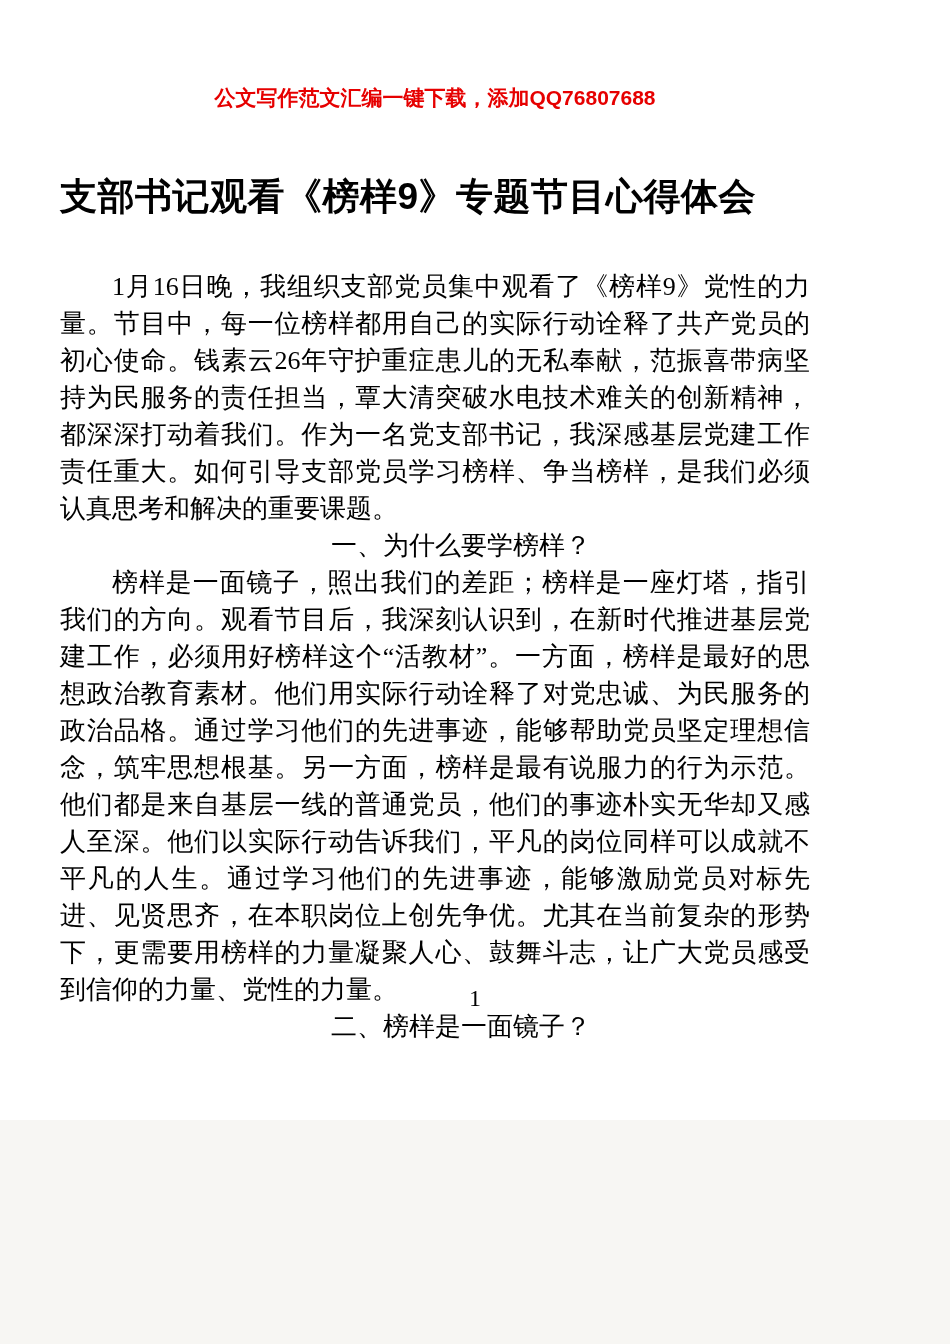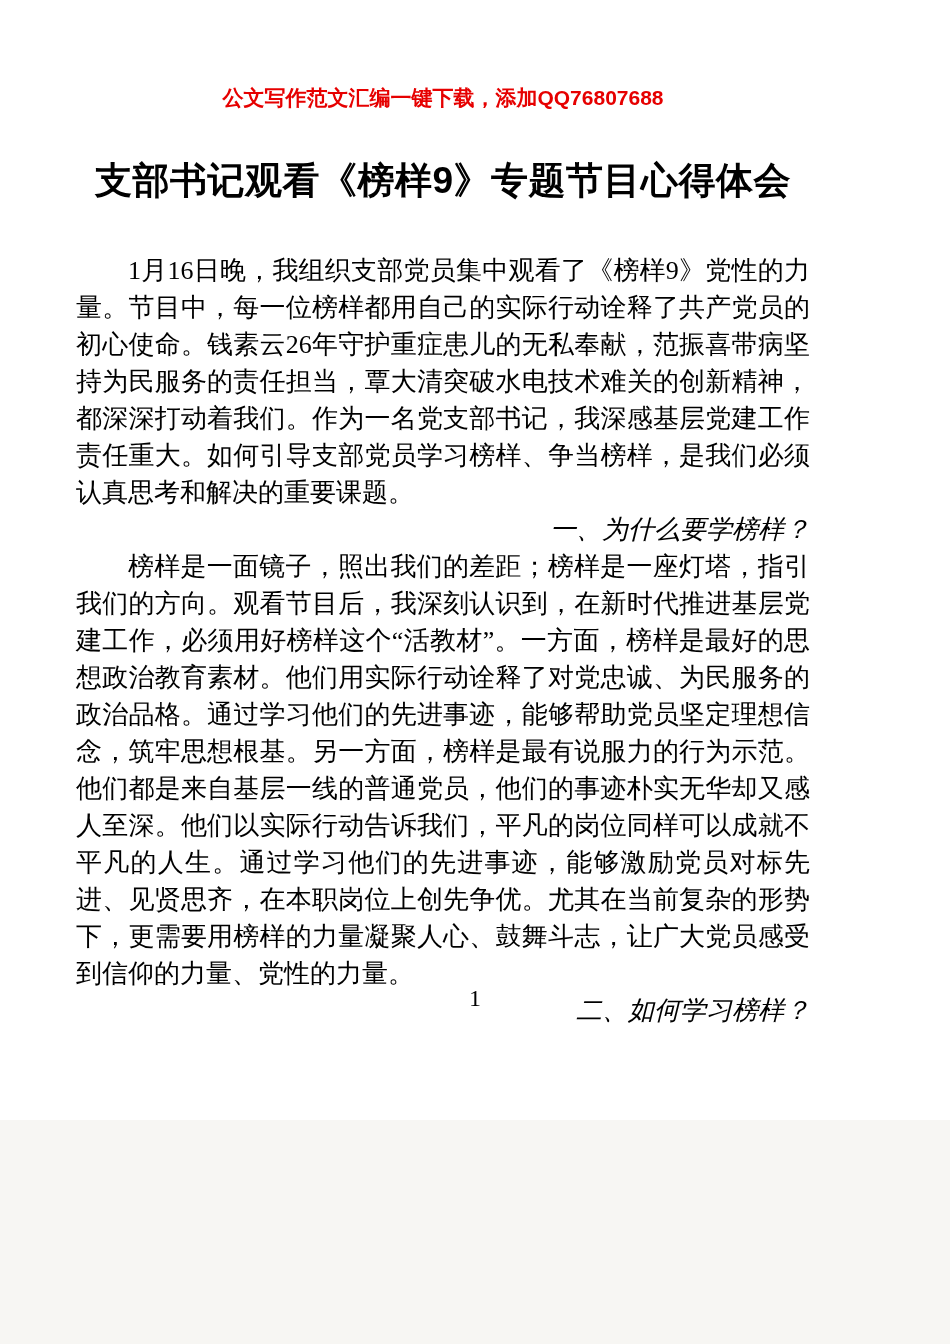--- a/index.html
+++ b/index.html
@@ -7,56 +7,55 @@
   body {
     background: #f7f6f3;
     font-family: "Liberation Serif", "DejaVu Serif", serif;
     color: #000;
     --notice-red: #e60000;
   }
   .page {
     width: 950px;
     height: 1120px;
     background: #ffffff;
-    padding: 60px 140px 40px 76px;
+    padding: 60px 140px 40px 60px;
     position: relative;
     overflow: hidden;
   }
   .header-notice {
     text-align: center;
     color: var(--notice-red);
     font-family: "Liberation Sans", "DejaVu Sans", sans-serif;
     font-weight: bold;
     font-size: 21px;
     line-height: 28px;
     margin-top: 24px;
   }
   .title {
-    text-align: center;
+    text-align: left;
     font-family: "Liberation Sans", "DejaVu Sans", sans-serif;
     font-weight: 700;
     font-size: 37px;
     line-height: 50px;
-    margin-top: 44px;
+    margin-top: 60px;
     letter-spacing: 0.5px;
     color: #000;
   }
   .body-text {
     margin-top: 46px;
     font-size: 26px;
     line-height: 37px;
     text-align: justify;
     word-break: break-all;
   }
   .body-text p {
     text-indent: 2em;
   }
   .body-text p.heading {
-    text-align: right;
-    font-style: italic;
+    text-align: center;
   }
   .page-number {
     position: absolute;
     bottom: 108px;
     left: 0;
     right: 0;
     text-align: center;
     font-size: 24px;
     color: #000;
   }
@@ -67,18 +66,18 @@
 <div class="page">
 
   <div class="header-notice">公文写作范文汇编一键下载，添加QQ76807688</div>
 
   <h1 class="title">支部书记观看《榜样9》专题节目心得体会</h1>
 
   <div class="body-text">
     <p>1月16日晚，我组织支部党员集中观看了《榜样9》党性的力量。节目中，每一位榜样都用自己的实际行动诠释了共产党员的初心使命。钱素云26年守护重症患儿的无私奉献，范振喜带病坚持为民服务的责任担当，覃大清突破水电技术难关的创新精神，都深深打动着我们。作为一名党支部书记，我深感基层党建工作责任重大。如何引导支部党员学习榜样、争当榜样，是我们必须认真思考和解决的重要课题。</p>
     <p class="heading">一、为什么要学榜样？</p>
     <p>榜样是一面镜子，照出我们的差距；榜样是一座灯塔，指引我们的方向。观看节目后，我深刻认识到，在新时代推进基层党建工作，必须用好榜样这个“活教材”。一方面，榜样是最好的思想政治教育素材。他们用实际行动诠释了对党忠诚、为民服务的政治品格。通过学习他们的先进事迹，能够帮助党员坚定理想信念，筑牢思想根基。另一方面，榜样是最有说服力的行为示范。他们都是来自基层一线的普通党员，他们的事迹朴实无华却又感人至深。他们以实际行动告诉我们，平凡的岗位同样可以成就不平凡的人生。通过学习他们的先进事迹，能够激励党员对标先进、见贤思齐，在本职岗位上创先争优。尤其在当前复杂的形势下，更需要用榜样的力量凝聚人心、鼓舞斗志，让广大党员感受到信仰的力量、党性的力量。</p>
-    <p class="heading">二、如何学习榜样？</p>
+    <p class="heading">二、榜样是一面镜子？</p>
   </div>
 
   <div class="page-number">1</div>
 
 </div>
 
 </body></html>

